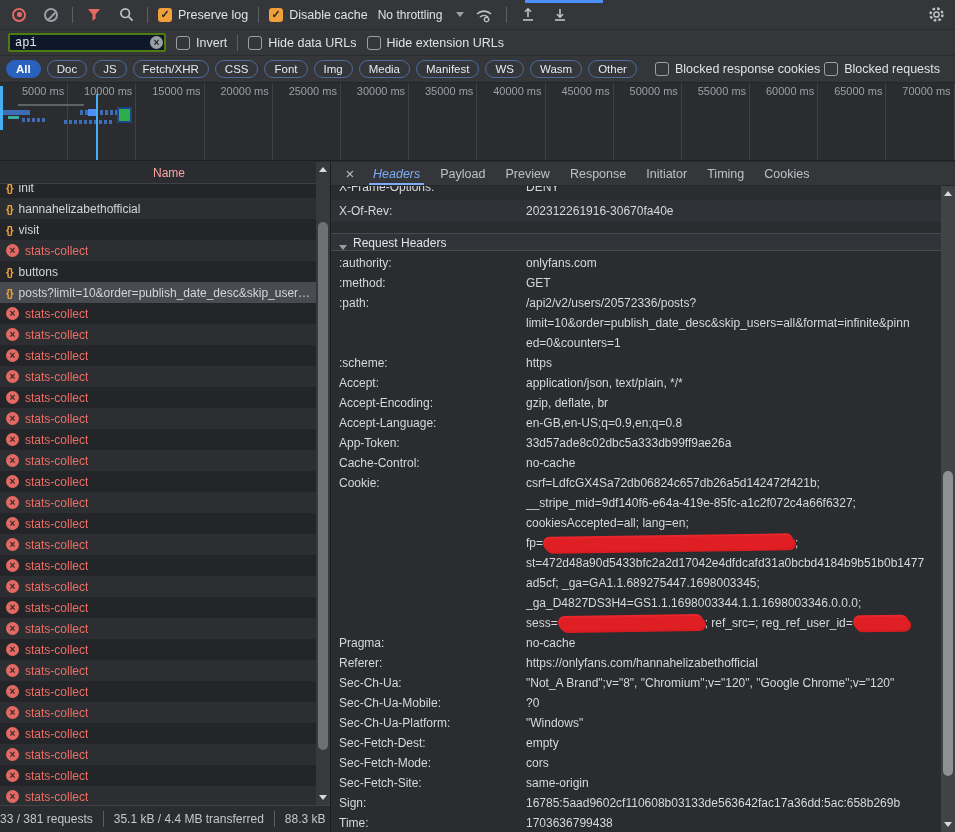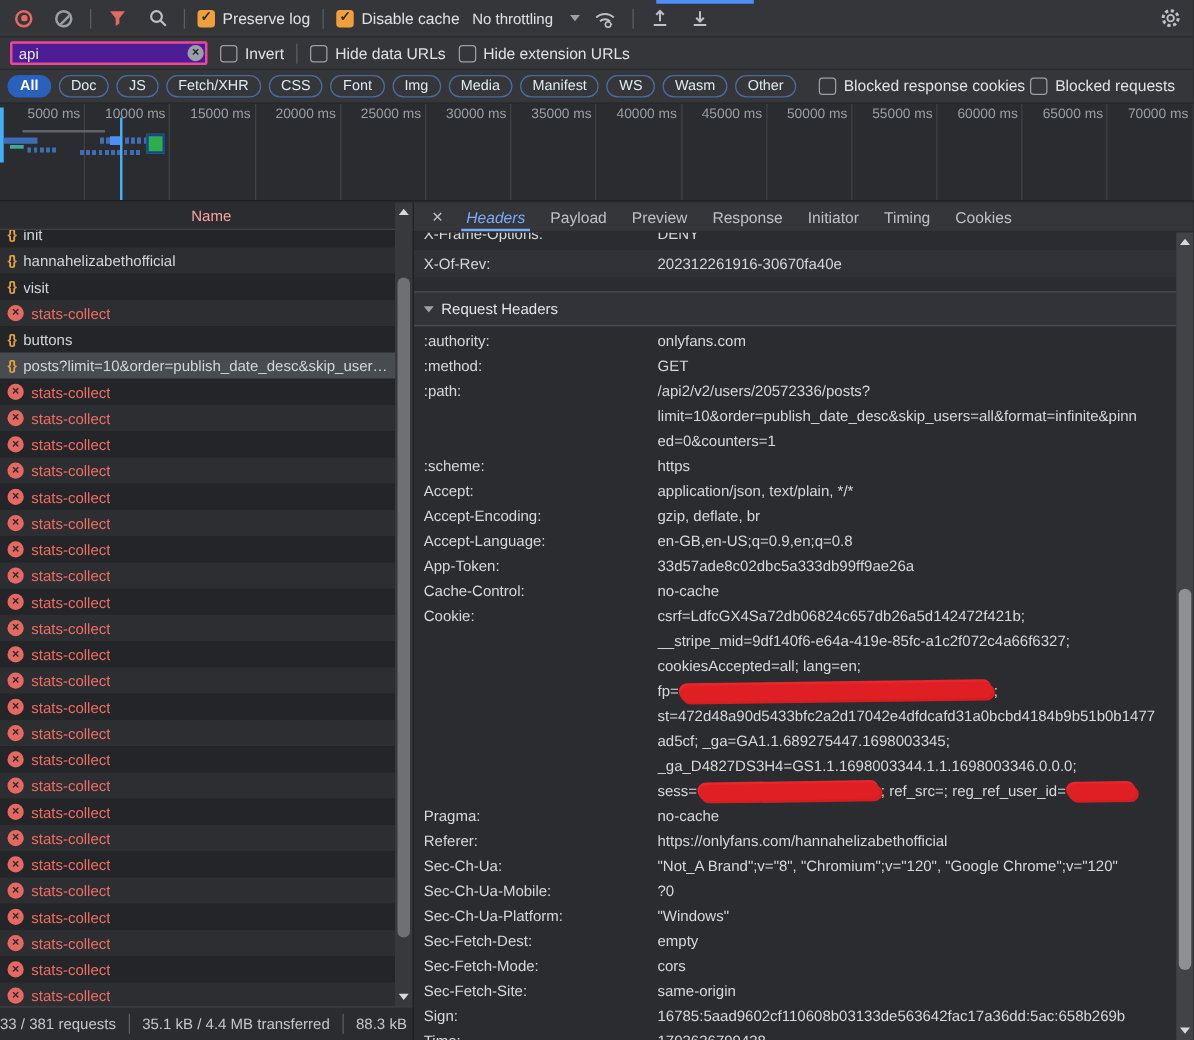--- a/index.html
+++ b/index.html
@@ -27,22 +27,22 @@
   .cb.checked { background:#efa03a; color:#2b2b2b; font-weight:bold; font-size:11px; line-height:1; }
   .cb.un { background:transparent; border:1.5px solid #9aa0a6; }
   .cb-group { display:inline-flex; align-items:center; gap:6px; }
   .tb label { color:#dfe1e5; font-size:12.5px; cursor:pointer; white-space:nowrap; }
 
   .throttle { display:flex; align-items:center; gap:14px; cursor:pointer; }
   .caret { width:0; height:0; border-left:4px solid transparent; border-right:4px solid transparent; border-top:5px solid #9aa0a6; }
 
   .search-wrap { position:relative; width:158px; height:19px; flex:none; }
   .search-wrap input {
-    width:100%; height:100%; background:#4c1d95; border:2px solid #ec4899; border-radius:2px;
-    color:#e8eaed; font-family:Liberation Sans, sans-serif; font-size:12px; padding:0 18px 0 5px; outline:none;
+    width:100%; height:100%; background:#0f172a; border:2px solid #4d7c0f; border-radius:2px;
+    color:#e8eaed; font-family:Liberation Mono, monospace; font-size:12px; padding:0 18px 0 5px; outline:none;
   }
   .input-clear { position:absolute; right:3px; top:3px; width:13px; height:13px; border-radius:50%; background:#9aa0a6;
     color:#202124; font-size:10px; line-height:13px; text-align:center; font-weight:bold; cursor:pointer; }
 
   .pill { background:transparent; border:1px solid #4c6b9c; border-radius:10px; color:#e3e9f2;
     font-family:"Liberation Sans",sans-serif; font-size:11.5px; padding:2px 9px; cursor:pointer; flex:none; }
   .pill.active { background:#2a61bd; border-color:#2a61bd; color:#fff; font-weight:bold; }
   .pill-gap { width:6px; flex:none; }
 
   
@@ -92,22 +92,22 @@
   .detail-body { position:absolute; top:24px; left:0; right:14px; bottom:0; overflow:hidden; }
   .kv-row { display:flex; align-items:flex-start; }
   .kv-name { width:195px; flex:none; padding-left:8px; line-height:20px; color:#d6d8dc; white-space:nowrap; }
   .kv-value { flex:1; color:#d6d8dc; overflow:hidden; }
   .kv-line { line-height:20px; white-space:nowrap; }
   .clip-row { height:14px; overflow:hidden; position:relative; }
   .clip-row .kv-row { position:relative; top:-9px; }
   .rev-row { background:#313237; height:22px; display:flex; align-items:center; }
   .rev-row .kv-name, .rev-row .kv-value { line-height:22px; }
   .sect-gap { height:11px; }
-  .sect-header { height:28px; background:#323338; border-top:1px solid #4a4c50; border-bottom:1px solid #4a4c50;
-    display:flex; align-items:center; gap:6px; padding-left:8px; color:#e2e4e8; cursor:pointer; }
+  .sect-header { height:18px; background:#323338; border-top:1px solid #4a4c50; border-bottom:1px solid #4a4c50;
+    display:flex; align-items:flex-end; gap:6px; padding-left:8px; color:#e2e4e8; cursor:pointer; }
   .tri-down { width:0; height:0; border-left:4px solid transparent; border-right:4px solid transparent; border-top:5px solid #9aa0a6; }
   .headers-list { padding-top:2px; }
 
   .redact { display:inline-block; height:13px; background:#e01f24; border-radius:7px; vertical-align:middle;
     transform:rotate(-0.8deg); margin:0 1px; box-shadow:2px 2px 0 0 #d81d22, -1px -2px 0 0 #e8262b; }
 
   
   svg { display:block; }
 </style>
 </head>

